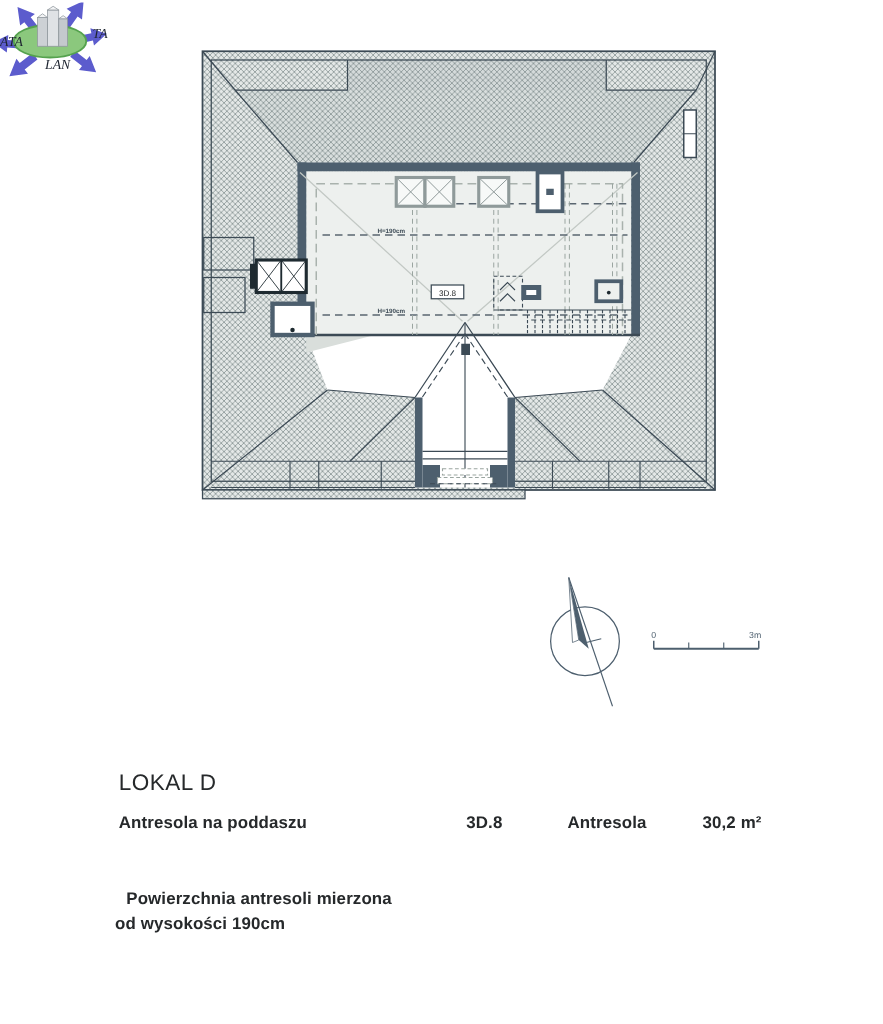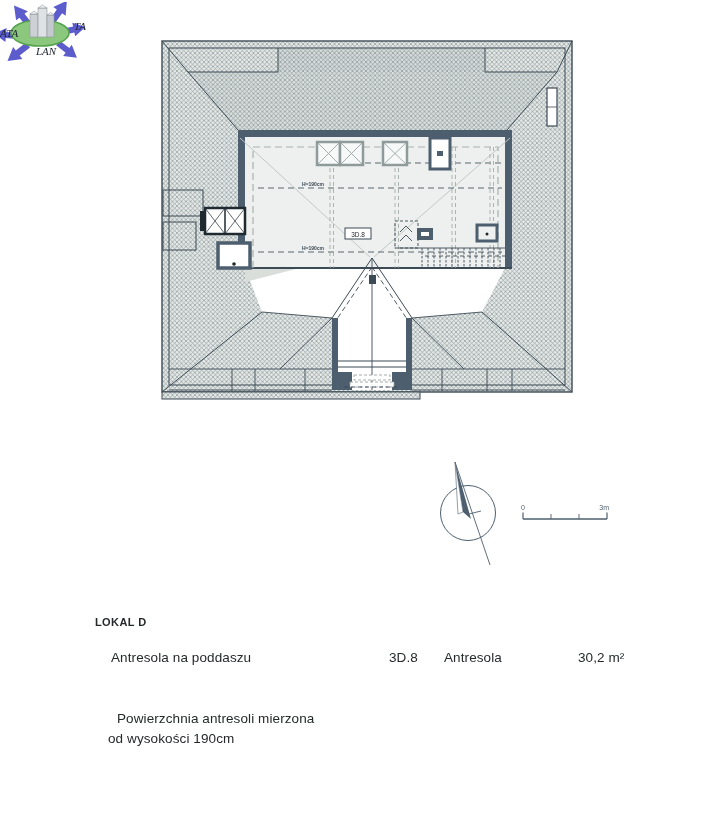--- a/index.html
+++ b/index.html
@@ -1,20 +1,20 @@
 <!DOCTYPE html>
 <html><head>
 <meta charset="utf-8">
 <style>
   html,body{margin:0;padding:0;background:#ffffff;}
   .page{position:relative;width:706px;height:819px;background:#ffffff;overflow:hidden;
         font-family:"Liberation Sans",sans-serif;color:#26292b;}
   .abs{position:absolute;}
-  .f-title{position:absolute;left:95px;top:616px;font-size:11px;font-weight:700;letter-spacing:.4px;}
-  .f-text{position:absolute;font-size:13.5px;font-weight:400;letter-spacing:.1px;margin-left:16px;}
+  .f-title{position:absolute;left:95px;top:616px;font-size:18px;font-weight:400;letter-spacing:.4px;}
+  .f-text{position:absolute;font-size:13.5px;font-weight:700;letter-spacing:.1px;}
   svg{display:block;}
 </style>
 </head>
 <body>
 
 <div class="page">
 
   <svg class="abs" style="left:-8px;top:2px" width="112" height="66" viewBox="0 0 112 66">
     <g fill="#5c5ccd">
       <g transform="translate(38,24) rotate(-128)">
@@ -216,19 +216,19 @@
       <line x1="154" y1="69" x2="154" y2="64" stroke="#4d5f6e" stroke-width="0.9"></line>
       <text x="96" y="60" font-size="7" fill="#4d5f6e">0</text>
       <text x="184" y="60" font-size="7" fill="#4d5f6e" text-anchor="end">3m</text>
     </g>
   </svg>
 
   <div class="f-title">LOKAL D</div>
   <div class="f-text" style="left:95px;top:650px">Antresola na poddaszu</div>
 
   <div class="f-text" style="left:373px;top:650px">3D.8</div>
-  <div class="f-text" style="left:428px;top:650px">Antresola</div>
+  <div class="f-text" style="left:454px;top:650px">Antresola</div>
   <div class="f-text" style="left:562px;top:650px">30,2 m²</div>
 
   <div class="f-text" style="left:101px;top:711px">Powierzchnia antresoli mierzona</div>
   <div class="f-text" style="left:92px;top:731px">od wysokości 190cm</div>
 
 </div>
 
 </body></html>

